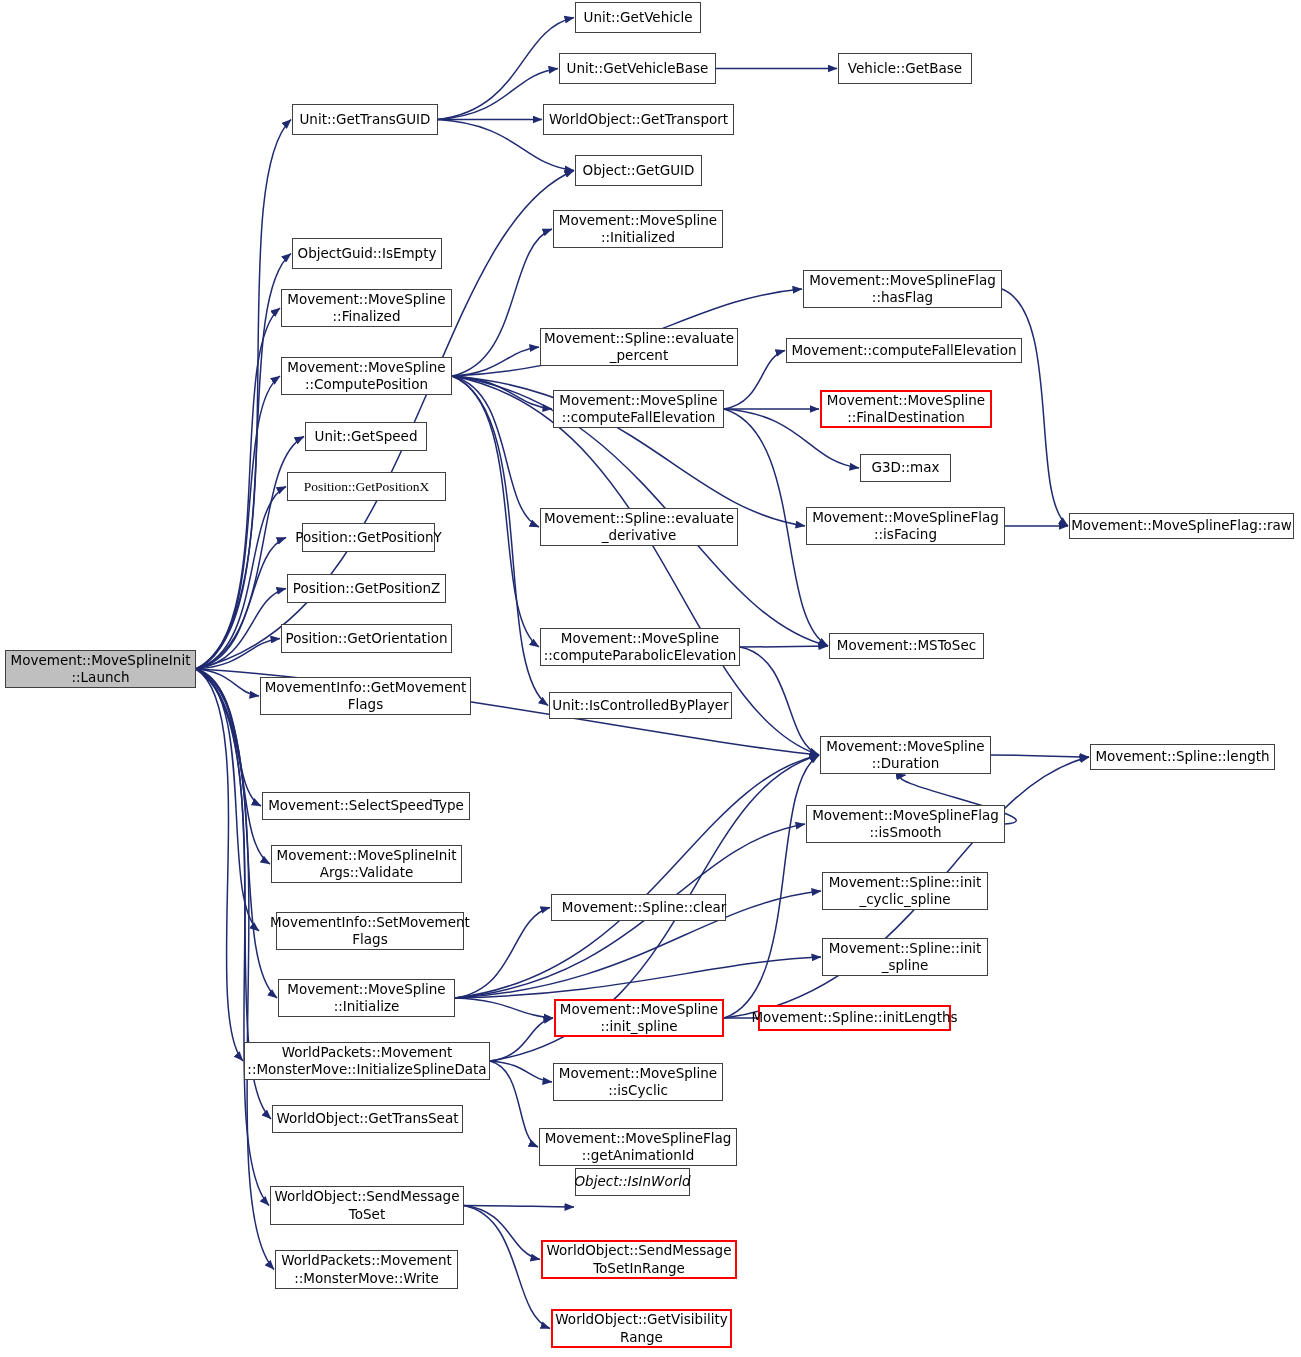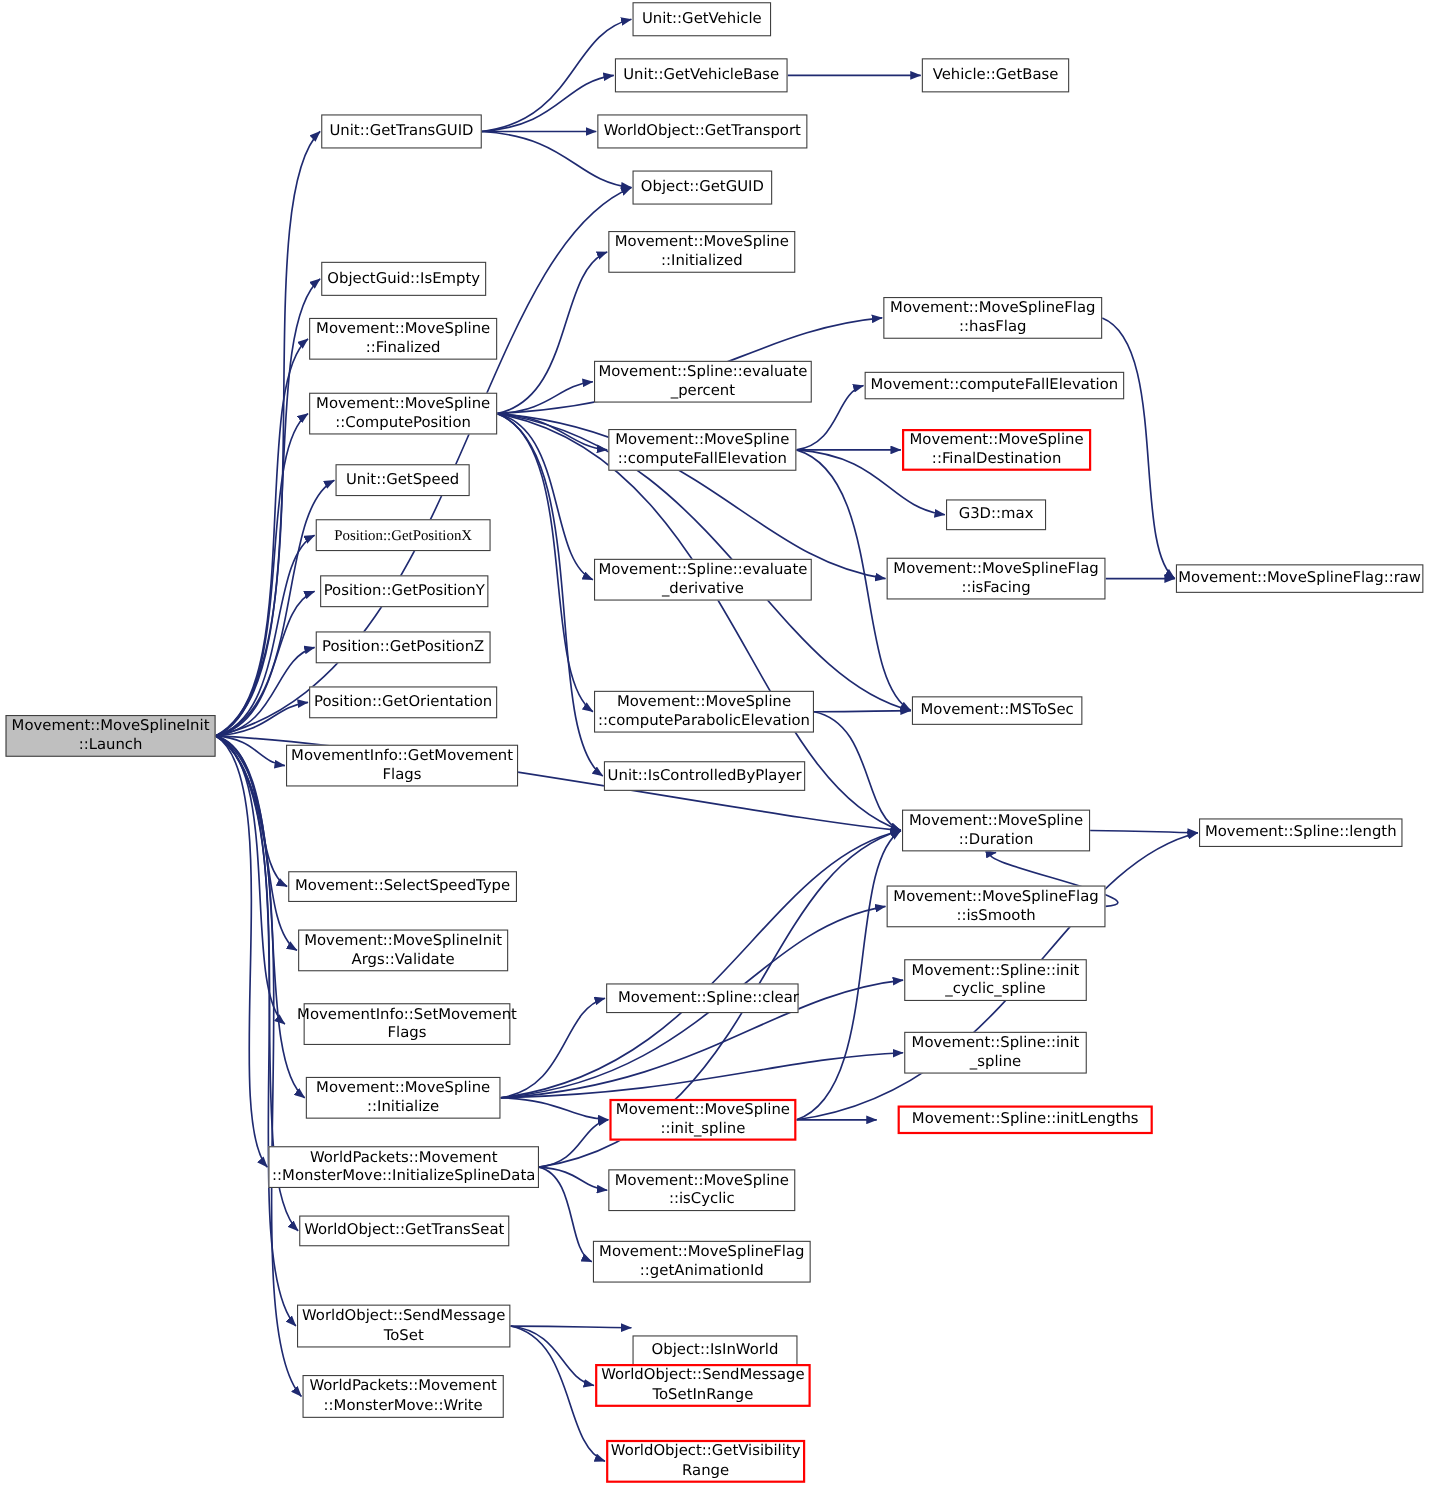--- a/index.html
+++ b/index.html
@@ -136,21 +136,21 @@
       <div class="node alert" style="left: 820px; top: 390px; width: 172px; height: 38px;">Movement::MoveSpline
 ::FinalDestination</div>
       <div class="node" style="left: 860px; top: 454px; width: 91px; height: 28px;">G3D::max</div>
       <div class="node" style="left: 540px; top: 508px; width: 198px; height: 38px;">Movement::Spline::evaluate
 _derivative</div>
       <div class="node" style="left: 806px; top: 507px; width: 199px; height: 38px;">Movement::MoveSplineFlag
 ::isFacing</div>
       <div class="node" style="left: 1069px; top: 513px; width: 225px; height: 26px;">Movement::MoveSplineFlag::raw</div>
       <div class="node" style="left: 305px; top: 422px; width: 122px; height: 29px;">Unit::GetSpeed</div>
       <div class="node" style="left: 287px; top: 472px; width: 159px; height: 29px; font-family: Liberation Serif, serif;">Position::GetPositionX</div>
-      <div class="node" style="left: 291px; top: 523px; width: 153px; height: 29px;">Position::GetPositionY</div>
+      <div class="node" style="left: 302px; top: 523px; width: 133px; height: 29px;">Position::GetPositionY</div>
       <div class="node" style="left: 287px; top: 574px; width: 159px; height: 29px;">Position::GetPositionZ</div>
       <div class="node" style="left: 281px; top: 624px; width: 171px; height: 29px;">Position::GetOrientation</div>
       <div class="node" style="left: 260px; top: 677px; width: 211px; height: 38px;">MovementInfo::GetMovement
 Flags</div>
       <div class="node" style="left: 540px; top: 628px; width: 200px; height: 38px;">Movement::MoveSpline
 ::computeParabolicElevation</div>
       <div class="node" style="left: 549px; top: 692px; width: 183px; height: 27px;">Unit::IsControlledByPlayer</div>
       <div class="node" style="left: 829px; top: 633px; width: 155px; height: 26px; text-align: center;">Movement::MSToSec</div>
       <div class="node" style="left: 820px; top: 736px; width: 171px; height: 38px;">Movement::MoveSpline
 ::Duration</div>
@@ -164,31 +164,31 @@
 _cyclic_spline</div>
       <div class="node" style="left: 276px; top: 912px; width: 188px; height: 38px; text-align: center;">MovementInfo::SetMovement
 Flags</div>
       <div class="node" style="left: 551px; top: 894px; width: 175px; height: 27px; padding-left: 15px;">Movement::Spline::clear</div>
       <div class="node" style="left: 822px; top: 938px; width: 166px; height: 38px;">Movement::Spline::init
 _spline</div>
       <div class="node" style="left: 278px; top: 979px; width: 177px; height: 38px;">Movement::MoveSpline
 ::Initialize</div>
       <div class="node alert" style="left: 554px; top: 999px; width: 170px; height: 38px;">Movement::MoveSpline
 ::init_spline</div>
-      <div class="node alert" style="left: 816px; top: 1005px; width: 232px; height: 26px;">Movement::Spline::initLengths</div>
+      <div class="node alert" style="left: 758px; top: 1005px; width: 193px; height: 26px;">Movement::Spline::initLengths</div>
       <div class="node" style="left: 244px; top: 1042px; width: 246px; height: 38px;">WorldPackets::Movement
 ::MonsterMove::InitializeSplineData</div>
       <div class="node" style="left: 553px; top: 1063px; width: 170px; height: 38px;">Movement::MoveSpline
 ::isCyclic</div>
       <div class="node" style="left: 272px; top: 1105px; width: 191px; height: 28px;">WorldObject::GetTransSeat</div>
       <div class="node" style="left: 539px; top: 1128px; width: 198px; height: 38px;">Movement::MoveSplineFlag
 ::getAnimationId</div>
       <div class="node" style="left: 270px; top: 1186px; width: 194px; height: 39px;">WorldObject::SendMessage
 ToSet</div>
-      <div class="node" style="left: 575px; top: 1214px; width: 150px; height: 28px;">Object::IsInWorld</div>
+      <div class="node" style="left: 575px; top: 1168px; width: 115px; height: 28px; font-style: italic;">Object::IsInWorld</div>
       <div class="node alert" style="left: 541px; top: 1240px; width: 196px; height: 39px;">WorldObject::SendMessage
 ToSetInRange</div>
       <div class="node" style="left: 275px; top: 1250px; width: 183px; height: 39px;">WorldPackets::Movement
 ::MonsterMove::Write</div>
       <div class="node alert" style="left: 551px; top: 1309px; width: 181px; height: 39px;">WorldObject::GetVisibility
 Range</div>
     </div>
 </div>
 
 </body></html>

